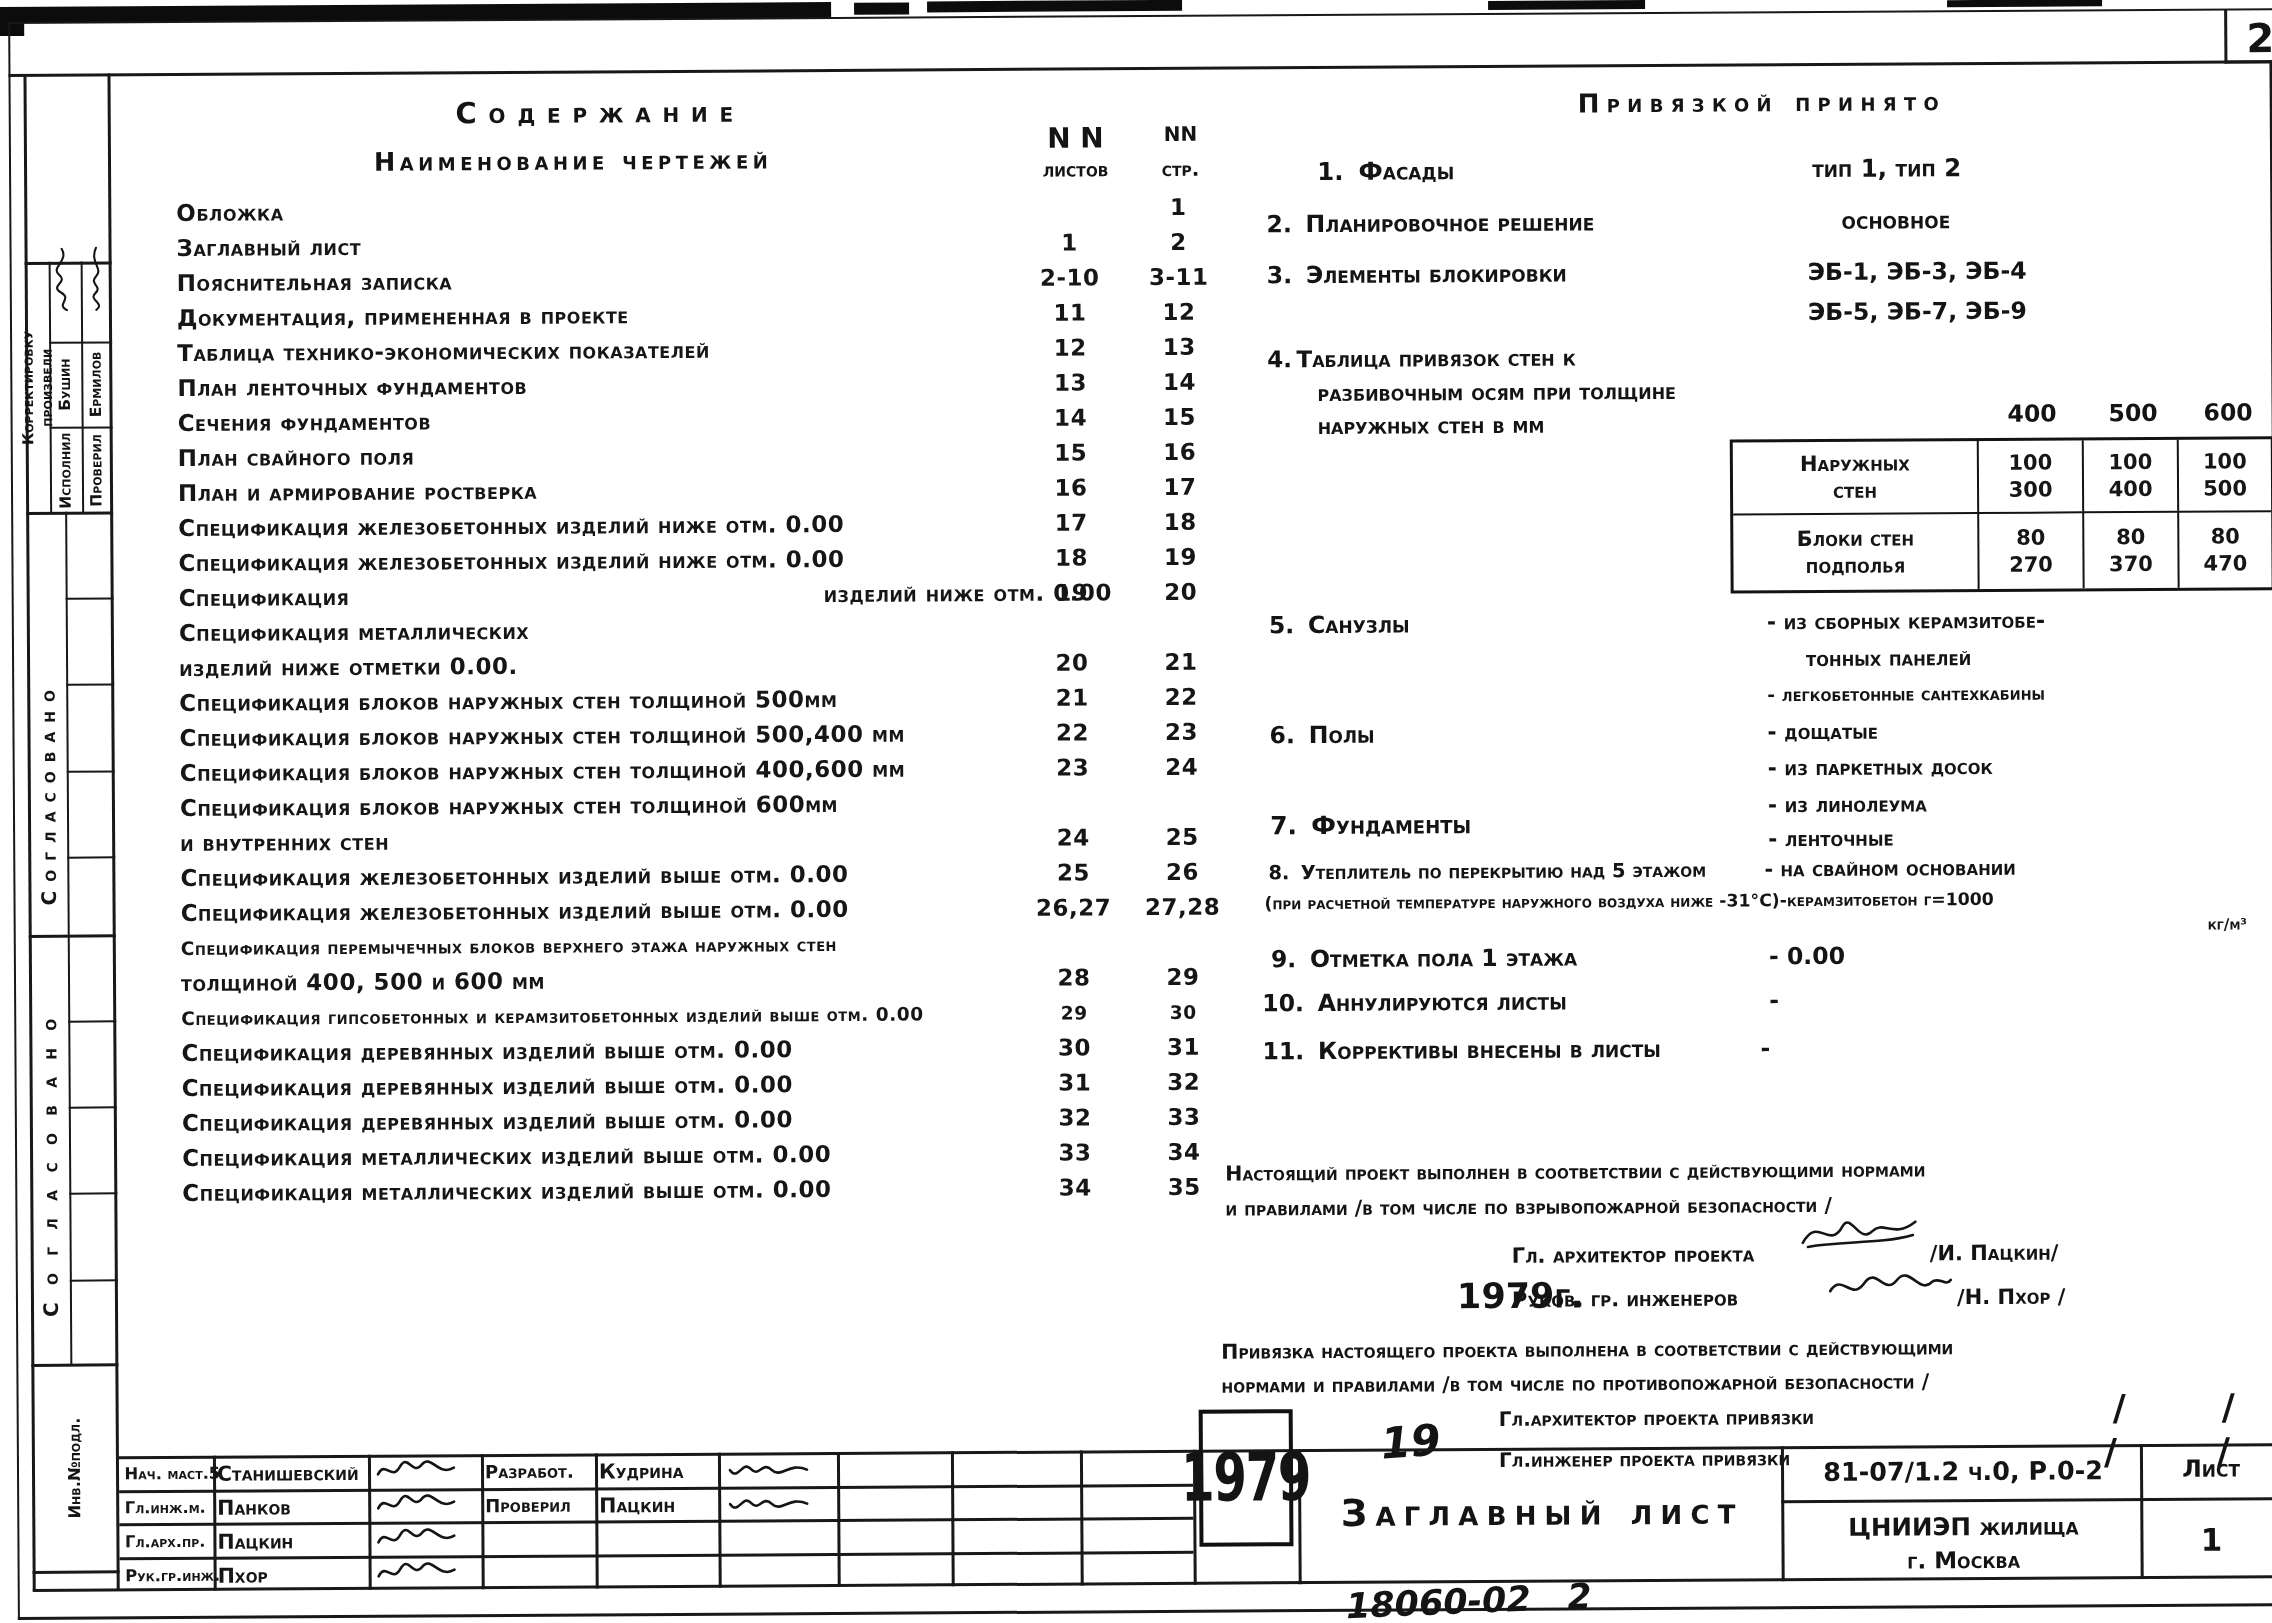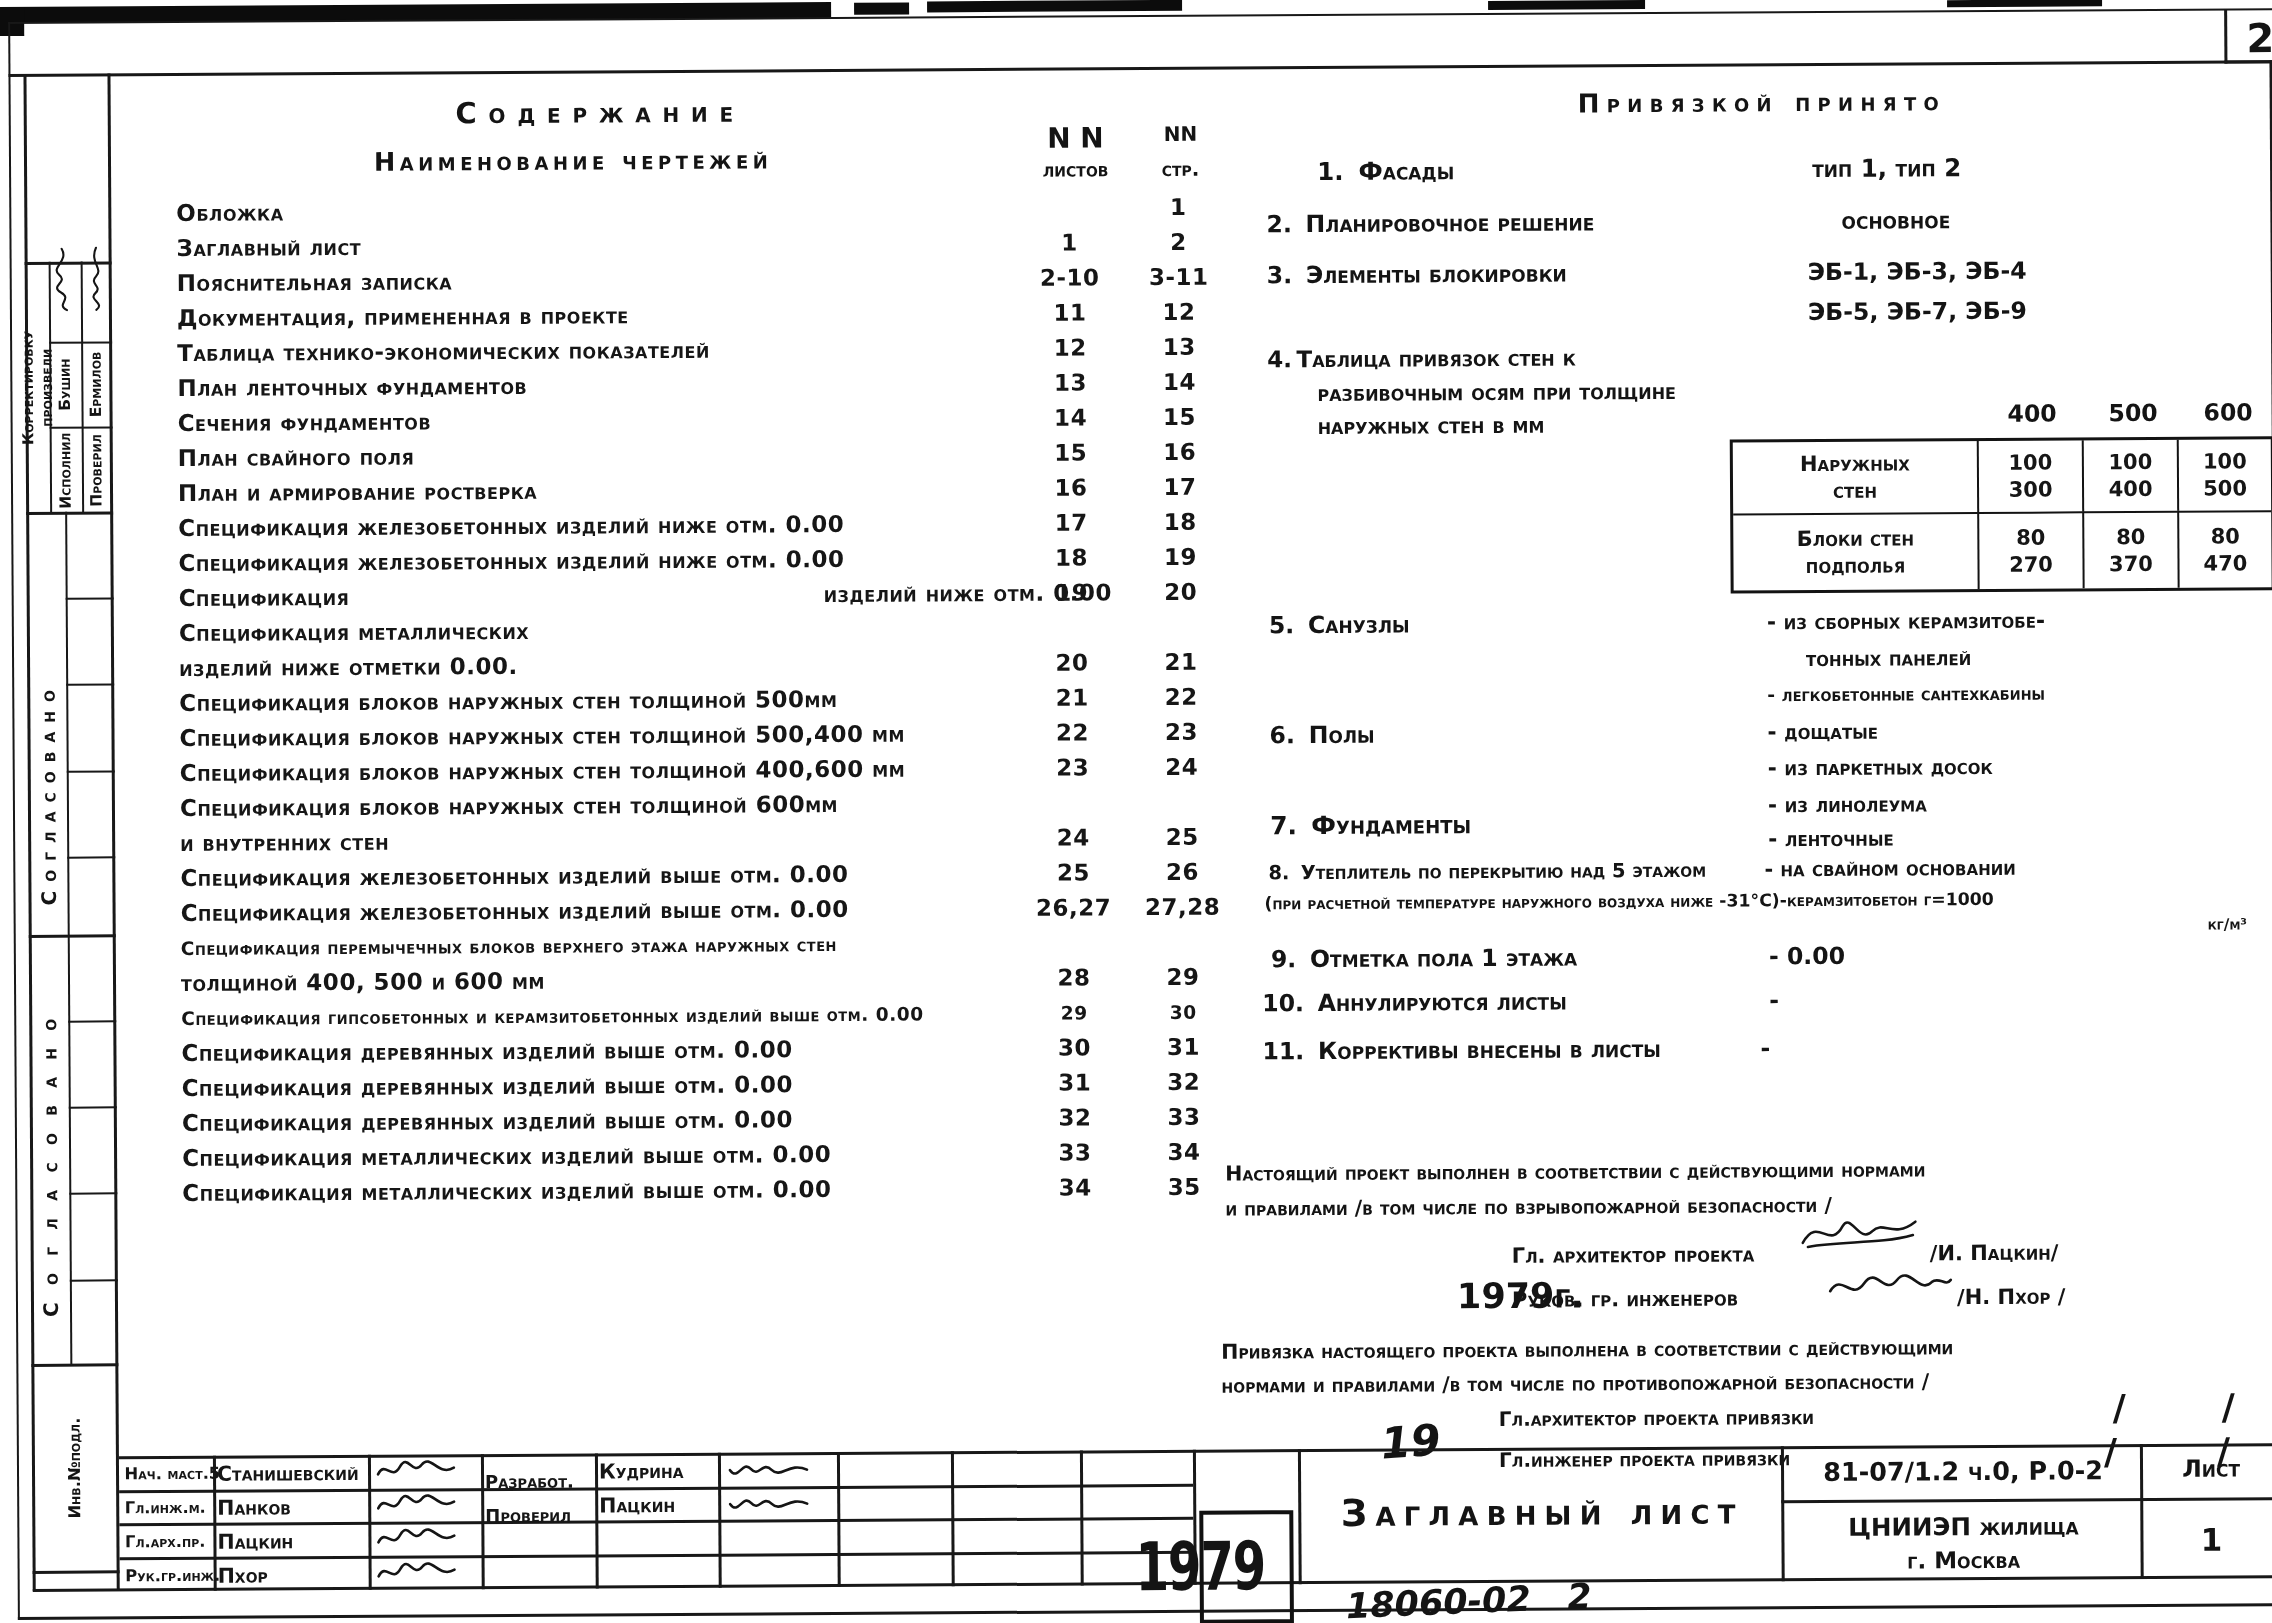--- a/index.html
+++ b/index.html
@@ -31,21 +31,21 @@
   .bt-cell{border-left:2.7px solid #131313;display:flex;flex-direction:column;align-items:center;justify-content:center;
            font-weight:700;font-variant:small-caps;font-size:21px;line-height:1.25;}
   .bt-first{border-left:none;}
   .bt-r2{border-top:2.7px solid #131313;}
   
   #tb-rows{position:absolute;left:115px;top:1450px;width:1074px;}
   .tb-row{position:relative;height:34px;font-weight:700;font-variant:small-caps;}
   .tb-row span{position:absolute;white-space:nowrap;}
   .tb-role{left:5.5px;top:8.2px;font-size:16.4px;}
   .tb-name{left:98px;top:6.4px;font-size:20.5px;}
-  .tb-role2{left:366px;top:7.3px;font-size:18px;margin-top:10px;}
+  .tb-role2{left:366px;top:7.3px;font-size:18px;}
   .tb-name2{left:480px;top:6.4px;font-size:20.5px;}
 </style>
 </head>
 <body>
 
 <div id="sheet">
  <div id="tilt">
 
   <div class="blot" style="left:0;top:0;width:836px;height:15.5px;"></div>
   <div class="blot" style="left:0;top:0;width:29px;height:29px;"></div>
@@ -465,22 +465,22 @@
         <span class="tb-name">Пхор</span>
         <svg class="sig" viewBox="0 0 160 50" style="left:253px;top:3.6px;width:91px;height:26px;">
           <path d="M4 30 C 18 2, 30 44, 46 16 S 70 34, 88 12 S 120 36, 150 18"></path>
           </svg>
         <span class="tb-role2"></span>
         <span class="tb-name2"></span>
 
       </div>
       </div>
 
-  <div style="position:absolute;left:1195px;top:1511px;width:94px;height:113px;border:4.1px solid #111;box-sizing:border-box;
-              display:flex;align-items:center;justify-content:flex-end;">
+  <div style="position:absolute;left:1195px;top:1410px;width:94px;height:137px;border:4.1px solid #111;box-sizing:border-box;
+              display:flex;align-items:center;justify-content:center;">
     <span class="t" style="position:static;font-size:67px;transform:scaleX(0.72);letter-spacing:-1.8px;">1979</span>
   </div>
 
   <div class="t ctr" style="left:1304px;top:1496px;width:468px;font-size:37px;letter-spacing:8.2px;">Заглавный лист</div>
   <div class="t ctr" style="left:1784px;top:1464px;width:350px;font-size:25.5px;">81-07/1.2 ч.0, Р.0-2</div>
   <div class="t ctr" style="left:1784px;top:1520px;width:350px;font-size:24.5px;">ЦНИИЭП жилища</div>
   <div class="t ctr" style="left:1784px;top:1554px;width:350px;font-size:23px;">г. Москва</div>
   <div class="t ctr" style="left:2141px;top:1464px;width:132px;font-size:23.6px;">Лист</div>
   <div class="t ctr" style="left:2141px;top:1531px;width:132px;font-size:31px;">1</div>
   <div class="t hand" style="left:1341px;top:1586px;font-size:35px;transform:rotate(-2deg);white-space:pre;">18060-02   2</div>

